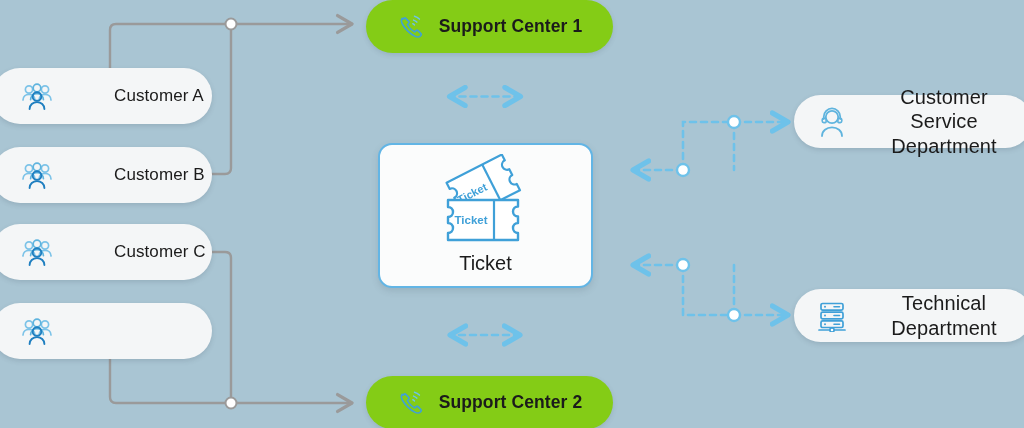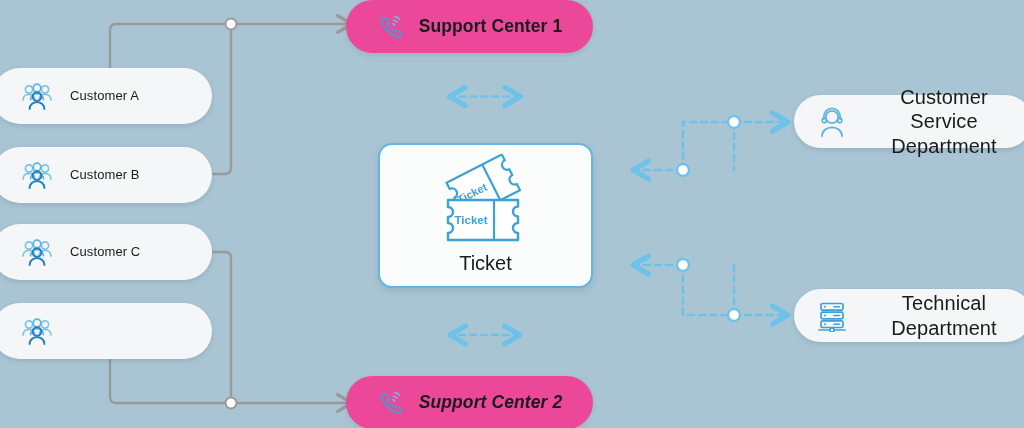--- a/index.html
+++ b/index.html
@@ -41,39 +41,39 @@
   }
 
   
   .customer {
     left: -8px;
     width: 220px;
     height: 56px;
     padding-left: 28px;
     gap: 16px;
   }
-  .customer .lbl { font-size: 13px; }
+  .customer .lbl { font-size: 17px; margin-left: 44px; }
   #cust-a { top: 68px; }
   #cust-b { top: 147px; }
   #cust-c { top: 224px; }
   #cust-d { top: 303px; }
 
   
   .support {
-    left: 346px;
+    left: 366px;
     width: 247px;
     height: 53px;
-    background: #ec4899;
+    background: #84cc16;
     border-radius: 27px;
     justify-content: center;
     gap: 14px;
     box-shadow: 0 2px 5px rgba(60,80,95,.16);
   }
   #sup-1 { top: 0px; }
-  #sup-2 { top: 376px; font-style: italic; }
+  #sup-2 { top: 376px; }
   .support .lbl { font-size: 17.5px; font-weight: 600; }
 
   
   .dept {
     left: 794px;
     width: 238px;
     height: 53px;
     padding-left: 22px;
     gap: 16px;
   }

